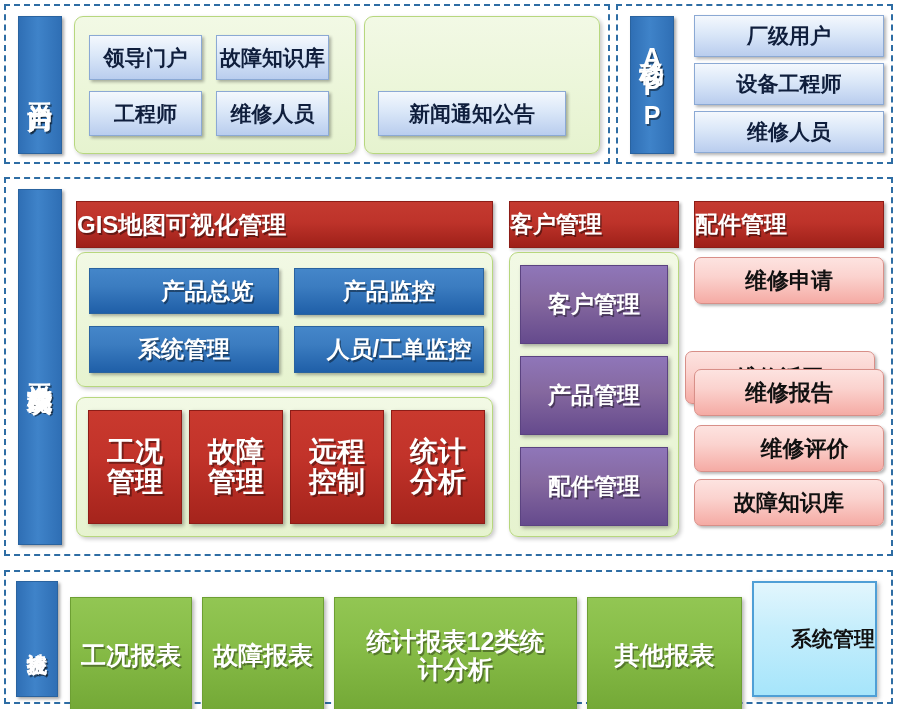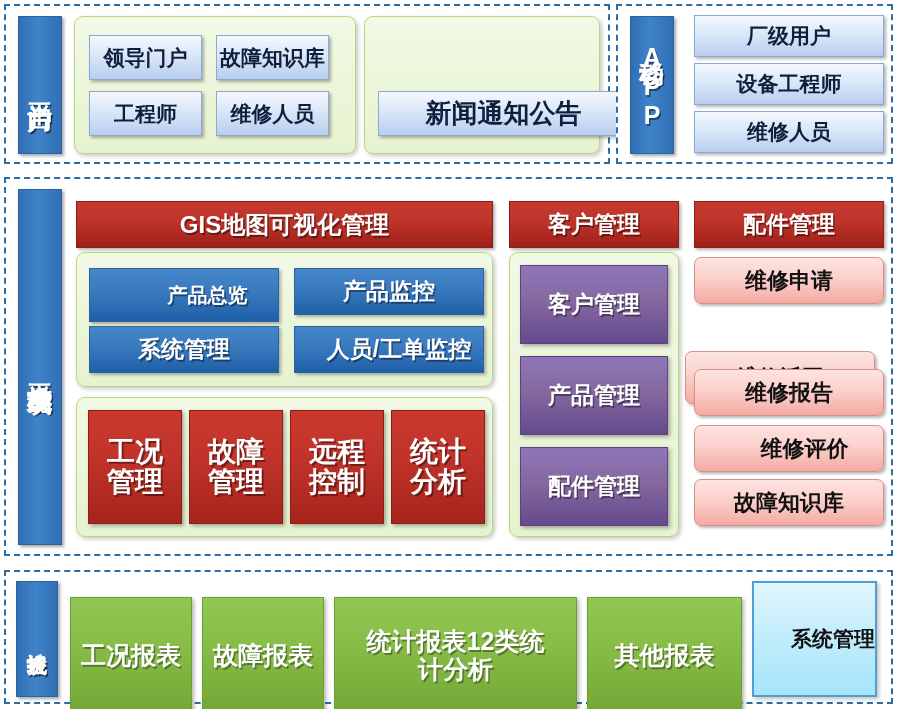--- a/index.html
+++ b/index.html
@@ -99,21 +99,21 @@
 
   
   .hdr-red {
     position: absolute;
     box-sizing: border-box;
     background: linear-gradient(to bottom, #c43a30 0%, #be332a 45%, #9e2019 100%);
     border: 1px solid #8d1d17;
     box-shadow: 2px 2px 3px rgba(0,0,0,0.3);
     display: flex;
     align-items: center;
-    justify-content: center;
+    justify-content: flex-start;
     color: #ffffff;
     font-weight: bold;
     text-shadow: 1.5px 1.5px 0 rgba(0,0,0,0.42);
     white-space: nowrap;
   }
 
   
   .tile-red {
     position: absolute;
     box-sizing: border-box;
@@ -216,21 +216,21 @@
     </div>
     <div class="btn-lblue" style="left:83px; top:85px; width:113px; height:45px; font-size:21px;">
       <span>工程师</span>
     </div>
     <div class="btn-lblue" style="left:210px; top:85px; width:113px; height:45px; font-size:21px;">
       <span>维修人员</span>
     </div>
 
     <div class="greenbox" style="left:358px; top:10px; width:236px; height:138px;"></div>
 
-    <div class="btn-lblue" style="left:372px; top:85px; width:251px; height:45px; font-size:26px;">
+    <div class="btn-lblue" style="left:372px; top:85px; width:188px; height:45px; font-size:21px;">
       <span>新闻通知公告</span>
     </div>
   </div>
 
   <div class="section" id="sec-mobile">
 
     <div class="vlabel" style="left:12px; top:10px; width:44px; height:138px;">
       <span class="vtext" style="font-size:25px;">移动APP</span>
     </div>
 
@@ -250,21 +250,21 @@
     <div class="vlabel" style="left:12px; top:10px; width:44px; height:356px;">
       <span class="vtext" style="font-size:25px;">平台功能模块</span>
     </div>
 
     <div class="hdr-red" style="left:70px; top:22px; width:417px; height:47px; font-size:24px;">
       <span>GIS地图可视化管理</span>
     </div>
 
     <div class="greenbox" style="left:70px; top:73px; width:417px; height:135px;"></div>
 
-    <div class="btn-blue" style="left:83px; top:89px; width:190px; height:54px; font-size:20px;padding-left:47px;">
+    <div class="btn-blue" style="left:83px; top:89px; width:190px; height:46px; font-size:23px;padding-left:47px;">
       <span>产品总览</span>
     </div>
     <div class="btn-blue" style="left:288px; top:89px; width:190px; height:47px; font-size:23px;">
       <span>产品监控</span>
     </div>
     <div class="btn-blue" style="left:83px; top:147px; width:190px; height:47px; font-size:23px;">
       <span>系统管理</span>
     </div>
     <div class="btn-blue" style="left:288px; top:147px; width:190px; height:47px; font-size:23px;padding-left:20px;">
       <span>人员/工单监控</span>

